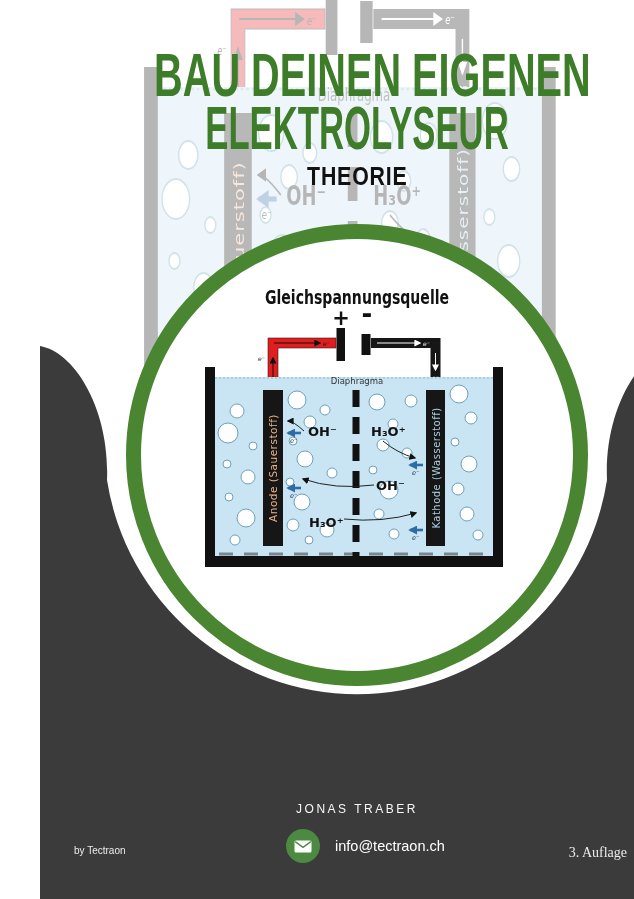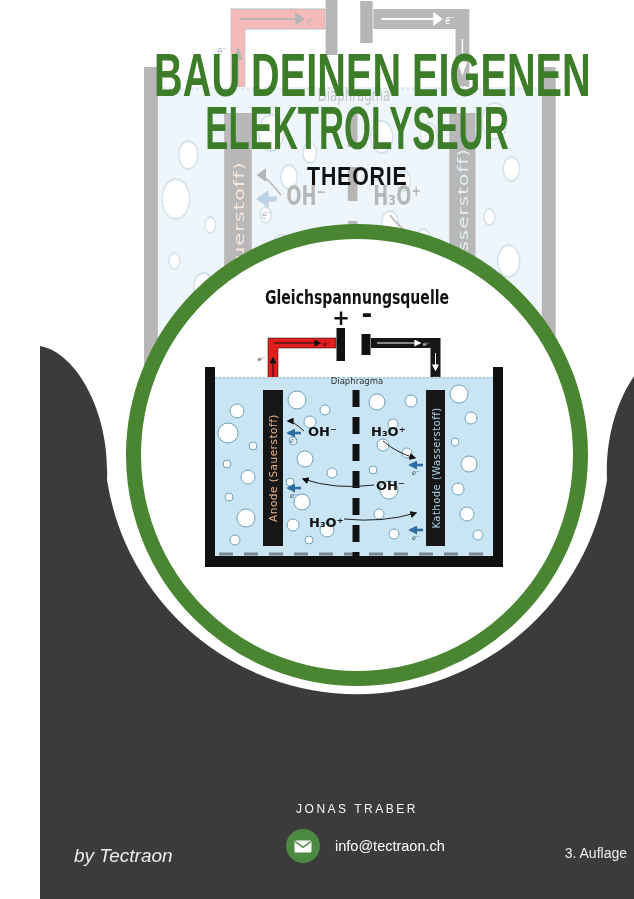--- a/index.html
+++ b/index.html
@@ -27,27 +27,27 @@
   .tline{display:block;white-space:nowrap;font-weight:bold;font-size:62px;line-height:53px;
          color:#3d7c28;letter-spacing:0;}
   .tline1{transform:scaleX(.64);transform-origin:50% 50%;}
   .tline2{transform:scaleX(.56);transform-origin:50% 50%;}
   .subtitle{display:inline-block;margin-top:7px;font-weight:bold;font-size:26px;color:#111111;
             letter-spacing:1px;transform:scaleX(.82);transform-origin:50% 50%;white-space:nowrap;}
 
   
   .author{position:absolute;top:802px;left:0;width:634px;text-align:center;color:#f7f7f7;
           font-size:12px;letter-spacing:2.5px;z-index:6;}
-  .byline{position:absolute;left:34px;top:845px;color:#ececec;font-style:italic;
-          font-size:19px;z-index:6;}
+  .byline{position:absolute;left:34px;top:845px;color:#ececec;
+          font-size:10px;z-index:6;}
   .contact{position:absolute;left:246px;top:829px;display:flex;align-items:center;gap:15px;z-index:6;}
   .mail-badge{width:34px;height:34px;border-radius:50%;background:#4c8a42;display:flex;
               align-items:center;justify-content:center;}
   .email{color:#ffffff;font-size:14.5px;}
-  .edition{position:absolute;right:47px;top:845px;color:#ececec;font-size:14px;z-index:6;}
+  .edition{position:absolute;right:47px;top:845px;color:#ececec;font-size:14px;z-index:6;font-family:Liberation Serif, serif;}
 </style>
 </head>
 <body>
 
 <div class="page">
 
   <svg width="0" height="0" style="position:absolute" aria-hidden="true">
     <defs>
       <marker id="ab" markerUnits="userSpaceOnUse" markerWidth="7" markerHeight="7" viewBox="0 0 10 10" refX="8" refY="5" orient="auto">
           <path d="M0,0L10,5L0,10z" fill="#111"></path>

